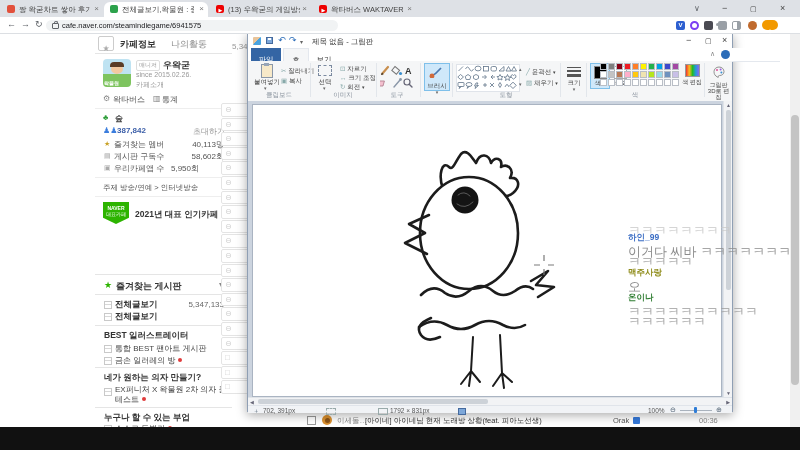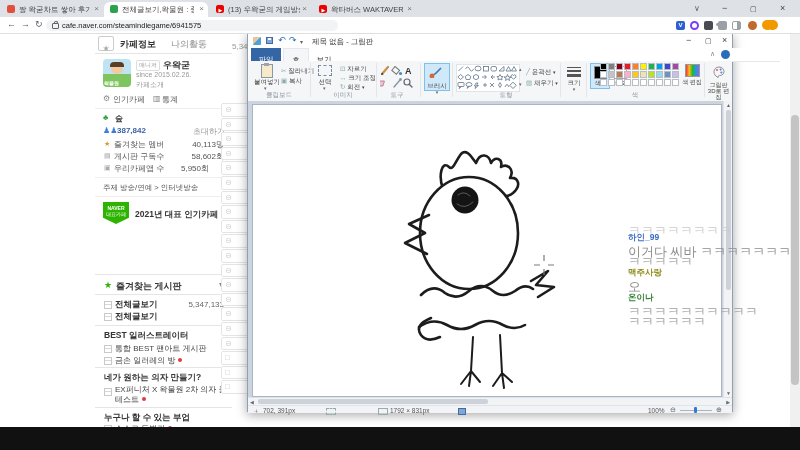--- a/index.html
+++ b/index.html
@@ -122,41 +122,41 @@
         <span style="position:absolute;left:8px;top:5px;width:12px;height:10px;background:#f3c9a0;border-radius:50%;"></span>
         <span style="position:absolute;left:7px;top:3px;width:14px;height:5px;background:#5b3d27;border-radius:4px 4px 0 0;"></span>
         <span style="position:absolute;left:1px;bottom:1px;font-size:5px;color:#fff;font-weight:bold;">왁물원</span>
       </div>
       <span class="t" style="left:41px;top:27px;font-size:6px;color:#999;border:1px solid #ddd;border-radius:2px;padding:0 2px;">매니저</span>
       <span class="t f9 b" style="left:68px;top:26px;color:#333;">우왁굳</span>
       <span class="t f7" style="left:41px;top:38px;color:#999;">since 2015.02.26.</span>
       <span class="t f7" style="left:41px;top:47px;color:#999;">카페소개</span>
 
       <span class="t f8" style="left:8px;top:61px;color:#888;">⚙</span>
-      <span class="t f8" style="left:18px;top:61px;color:#555;">인기카페</span>
+      <span class="t f8" style="left:18px;top:61px;color:#555;">왁타버스</span>
       <span class="t f8" style="left:58px;top:61px;color:#888;">▥</span>
       <span class="t f8" style="left:67px;top:61px;color:#555;">통계</span>
       <div class="abs" style="left:0;top:75px;width:137px;height:1px;background:#eee;"></div>
 
       <span class="t f8" style="left:8px;top:80px;color:#2e9e3a;">♣</span>
       <span class="t f8 b" style="left:20px;top:80px;color:#444;">숲</span>
 
       <span class="t f8" style="left:8px;top:93px;color:#3b7ddd;">♟♟</span>
       <span class="t f8 b" style="left:22px;top:93px;color:#3b5ea8;">387,842</span>
       <span class="t f8" style="left:98px;top:93px;color:#999;">초대하기</span>
 
       <span class="t f7" style="left:9px;top:107px;color:#c9a227;">★</span>
       <span class="t f8" style="left:19px;top:106px;color:#555;">즐겨찾는 멤버</span>
       <span class="t f8" style="left:85px;top:106px;width:44px;text-align:right;color:#555;">40,113명</span>
       <span class="t f7" style="left:9px;top:119px;color:#aaa;">▤</span>
       <span class="t f8" style="left:19px;top:118px;color:#555;">게시판 구독수</span>
       <span class="t f8" style="left:85px;top:118px;width:44px;text-align:right;color:#555;">58,602회</span>
       <span class="t f7" style="left:9px;top:131px;color:#aaa;">▣</span>
       <span class="t f8" style="left:19px;top:130px;color:#555;">우리카페앱 수</span>
-      <span class="t f8" style="left:70px;top:130px;width:44px;text-align:right;color:#555;">5,950회</span>
+      <span class="t f8" style="left:76px;top:130px;width:44px;text-align:left;color:#555;">5,950회</span>
 
       <div class="abs" style="left:0;top:144px;width:137px;height:1px;background:#eee;"></div>
       <span class="t" style="left:8px;top:150px;font-size:7.5px;color:#555;">주제 방송/연예 &gt; 인터넷방송</span>
       <div class="abs" style="left:0;top:163px;width:137px;height:1px;background:#eee;"></div>
 
       <div class="abs" style="left:8px;top:169px;width:26px;height:22px;background:#2db400;clip-path:polygon(0 0,100% 0,100% 72%,50% 100%,0 72%);text-align:center;">
         <div style="font-size:5px;color:#fff;font-weight:bold;margin-top:3px;">NAVER</div>
         <div style="font-size:5px;color:#fff;">대표카페</div>
       </div>
       <span class="t b" style="left:40px;top:176px;font-size:8.5px;color:#333;">2021년 대표 인기카페</span>
@@ -210,20 +210,31 @@
         <div class="ph-cell">⊖</div>
         <div class="ph-cell">⊖</div>
         <div class="ph-cell">⊖</div>
         <div class="ph-cell">⊖</div>
         <div class="ph-cell">⊖</div>
         <div class="ph-cell">□</div>
         <div class="ph-cell">□</div>
         <div class="ph-cell">□</div>
       </div>
 
+    <div class="abs" style="left:305px;top:381px;width:445px;height:13px;">
+      <span class="abs" style="left:2px;top:2px;width:7px;height:7px;border:1px solid #999;background:#fff;"></span>
+      <span class="abs" style="left:17px;top:1px;width:10px;height:10px;border-radius:50%;background:#d98f2e;">
+          <span style="position:absolute;left:2.5px;top:2.5px;width:5px;height:5px;border-radius:50%;background:#8a5317;"></span>
+        </span>
+      <span class="t" style="left:32px;top:2px;font-size:7.5px;color:#888;">이세돌…</span>
+      <span class="t" style="left:60px;top:2px;font-size:7.5px;color:#333;max-width:240px;overflow:hidden;">[아이네] 아이네님 현재 노래방 상황(feat. 피아노선생)</span>
+      <span class="t" style="left:308px;top:2px;font-size:7.5px;color:#555;">Orak</span>
+      <span class="abs" style="left:328px;top:2.5px;width:7px;height:7px;background:#3478d8;border-radius:1px;"></span>
+      <span class="t" style="left:394px;top:2px;font-size:7.5px;color:#888;">00:36</span>
+    </div>
 
     <div class="abs" style="left:790px;top:0;width:10px;height:394px;background:#f0f0f0;">
       <div class="abs" style="left:1px;top:82px;width:8px;height:270px;background:#c4c4c4;border-radius:4px;"></div>
     </div>
   </div>
 
   <div class="abs" id="paint">
 
     <div class="abs" style="left:0;top:0;width:484px;height:14px;background:#fff;">
       <span class="abs" style="left:5px;top:3px;width:8px;height:8px;background:linear-gradient(135deg,#e8c49a 0 50%,#4aa3df 50% 100%);border-radius:1px;"></span>

